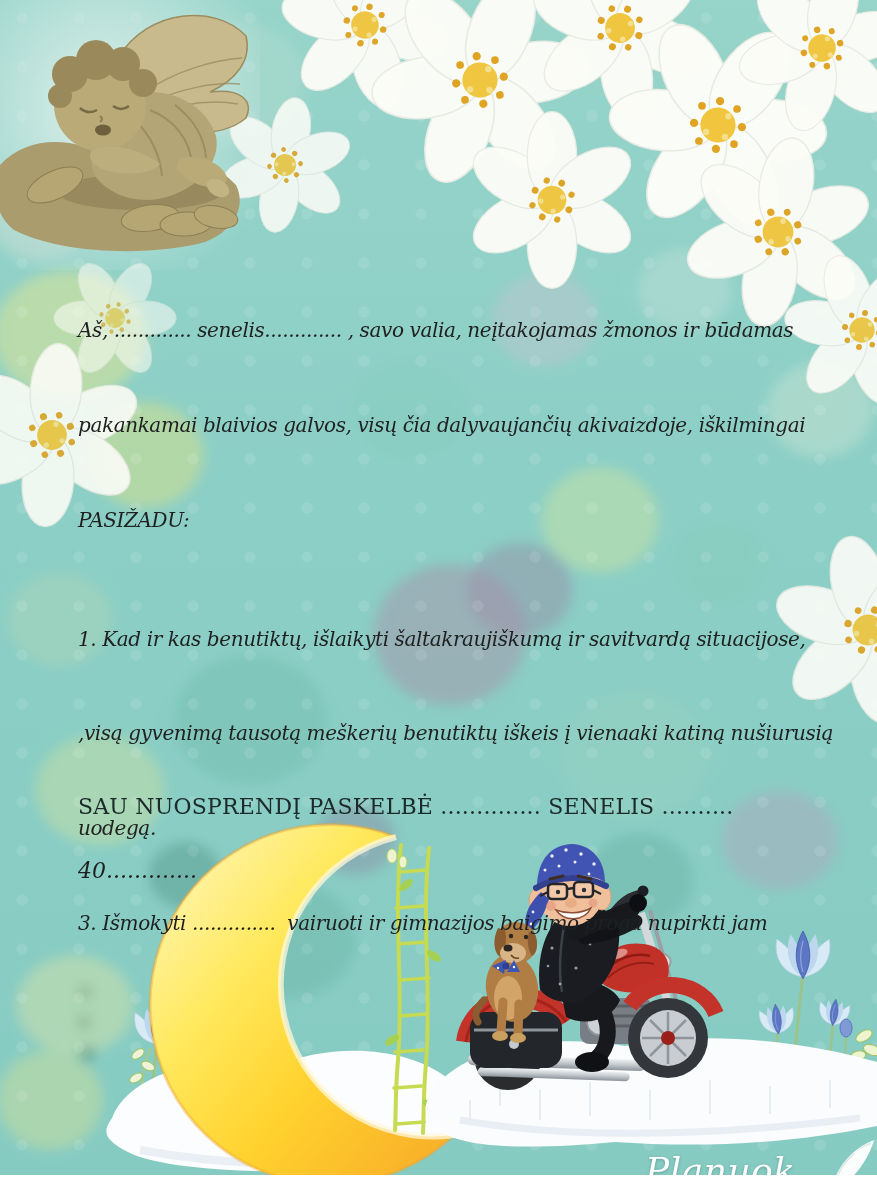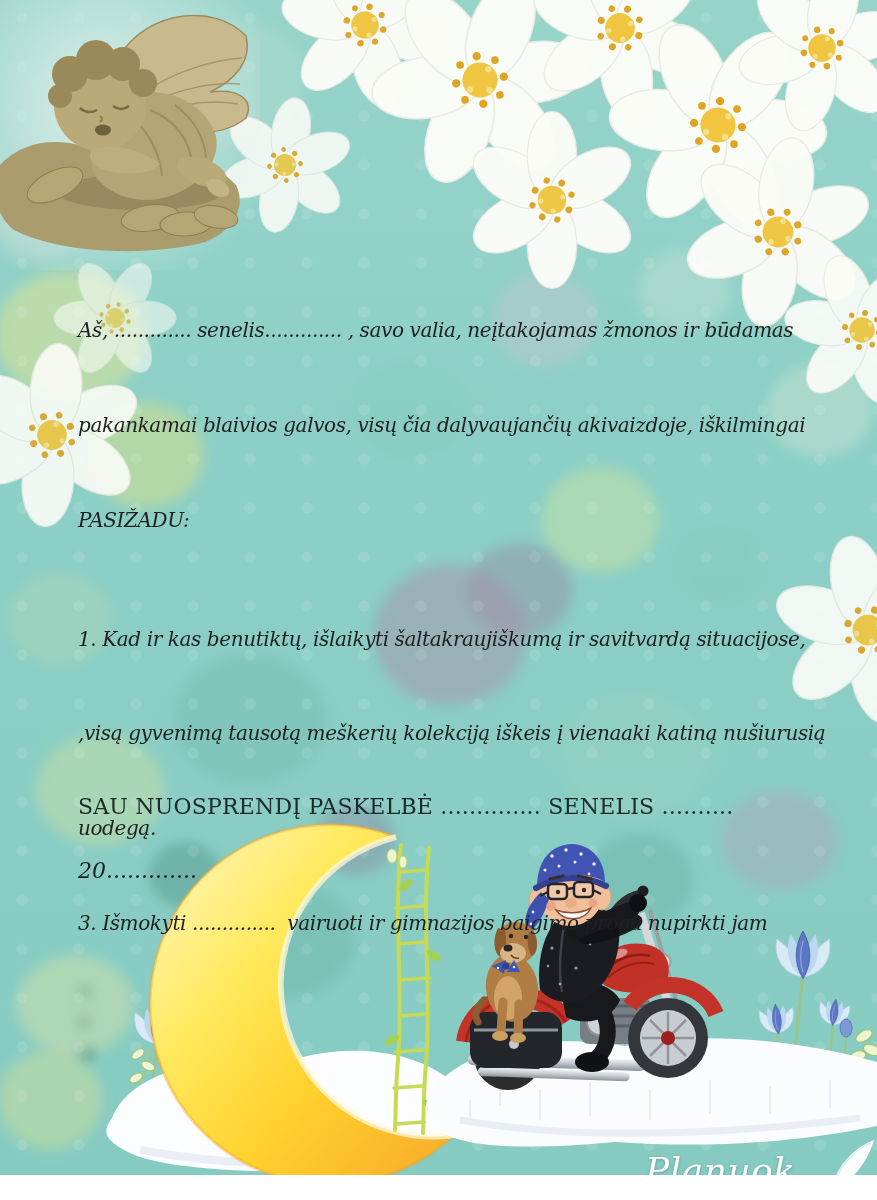--- a/index.html
+++ b/index.html
@@ -391,33 +391,33 @@
       <circle cx="668" cy="1038" r="7" fill="#9b2019"></circle>
       <path d="M630,1006 A48,44 0 0 1 716,1014" stroke="#c4332a" stroke-width="16" fill="none"></path>
     </g>
   </svg>
 
   <div class="textblock">
     <div class="line">Aš, ............. senelis............. , savo valia, neįtakojamas žmonos ir būdamas</div>
     <div class="line">pakankamai blaivios galvos, visų čia dalyvaujančių akivaizdoje, iškilmingai</div>
     <div class="line bold">PASIŽADU:</div>
     <div class="line gap-top">1. Kad ir kas benutiktų, išlaikyti šaltakraujiškumą ir savitvardą situacijose,</div>
-    <div class="line">,visą gyvenimą tausotą meškerių kolekciją iškeis į vienaaki katiną nušiurusią</div>
+    <div class="line">,visą gyvenimą tausotą meškerių benutiktų iškeis į vienaaki katiną nušiurusią</div>
     <div class="line">uodegą.</div>
     <div class="line">3. Išmokyti ..............  vairuoti ir gimnazijos baigimo proga nupirkti jam</div>
     
     
     
     
     
     
   </div>
 
   <div class="verdict">SAU NUOSPRENDĮ PASKELBĖ .............. SENELIS ..........</div>
-  <div class="yearline">20.............</div>
+  <div class="yearline">40.............</div>
 
   <div class="brand">Planuok Pati</div>
   <svg class="decor" viewBox="0 0 877 1200" aria-hidden="true">
     <path d="M830,1192 C836,1168 851,1149 874,1140 C869,1158 856,1177 839,1188 Z" fill="#ffffff" opacity="0.95"></path>
     <path d="M833,1186 C840,1166 853,1151 871,1143" stroke="#dce8e6" stroke-width="1.5" fill="none"></path>
     <g stroke="#ffffff" stroke-width="1.4" opacity="0.9">
       <path d="M840,1178 L852,1172"></path>
         <path d="M844,1170 L857,1163"></path>
         <path d="M849,1161 L862,1154"></path>
         <path d="M854,1153 L866,1147"></path>

